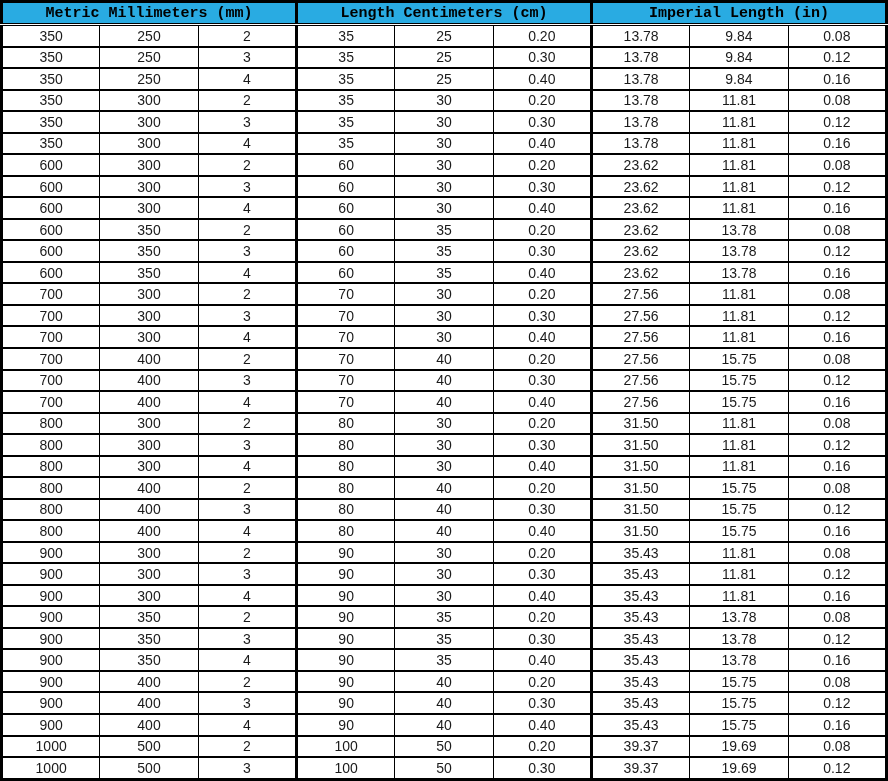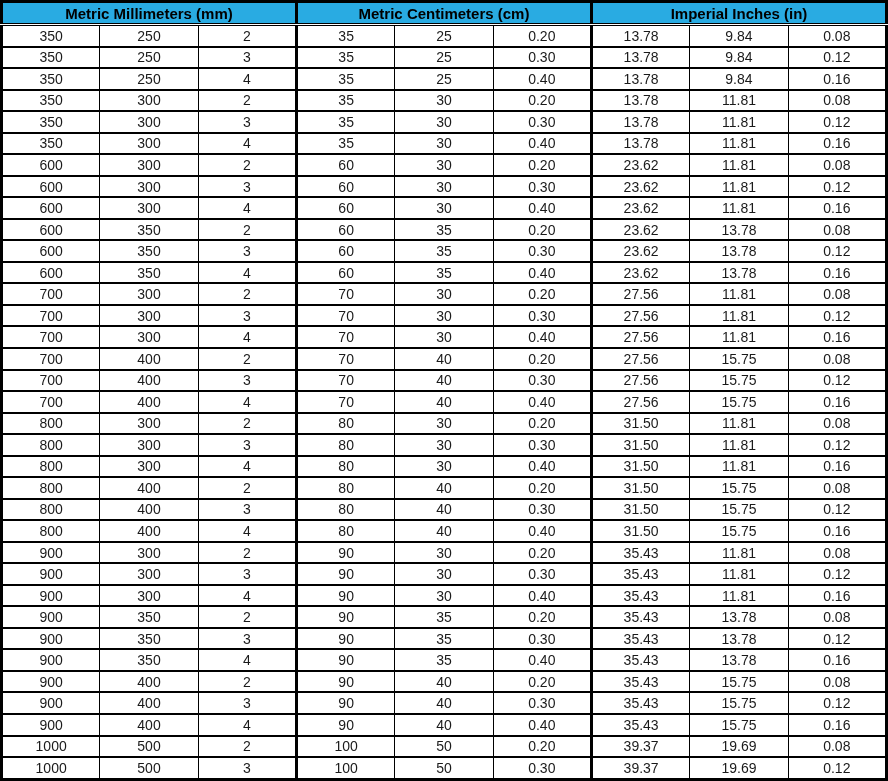--- a/index.html
+++ b/index.html
@@ -38,37 +38,38 @@
   }
   thead th {
     background: var(--header-bg, #29ABE2);
   }
   th.title {
     font-weight: 700;
     font-size: 15px;
     color: #000000;
     height: 20px;
     border-bottom: 3px double var(--border, #000);
+    font-family: Liberation Mono, monospace;
   }
   .sec {
     border-left-width: 3px;
   }
   tbody td {
     background: var(--row-bg, #fff);
   }
 </style>
 </head>
 <body>
 
 <table class="conv">
   <thead>
     <tr>
       <th colspan="3" class="title">Metric Millimeters (mm)</th>
-      <th colspan="3" class="title sec">Metric Centimeters (cm)</th>
-      <th colspan="3" class="title sec">Imperial Inches (in)</th>
+      <th colspan="3" class="title sec">Length Centimeters (cm)</th>
+      <th colspan="3" class="title sec">Imperial Length (in)</th>
     </tr>
   </thead>
   <tbody>
       <tr>
         <td>350</td>
         <td>250</td>
         <td>2</td>
         <td class="sec">35</td>
         <td>25</td>
         <td>0.20</td>

